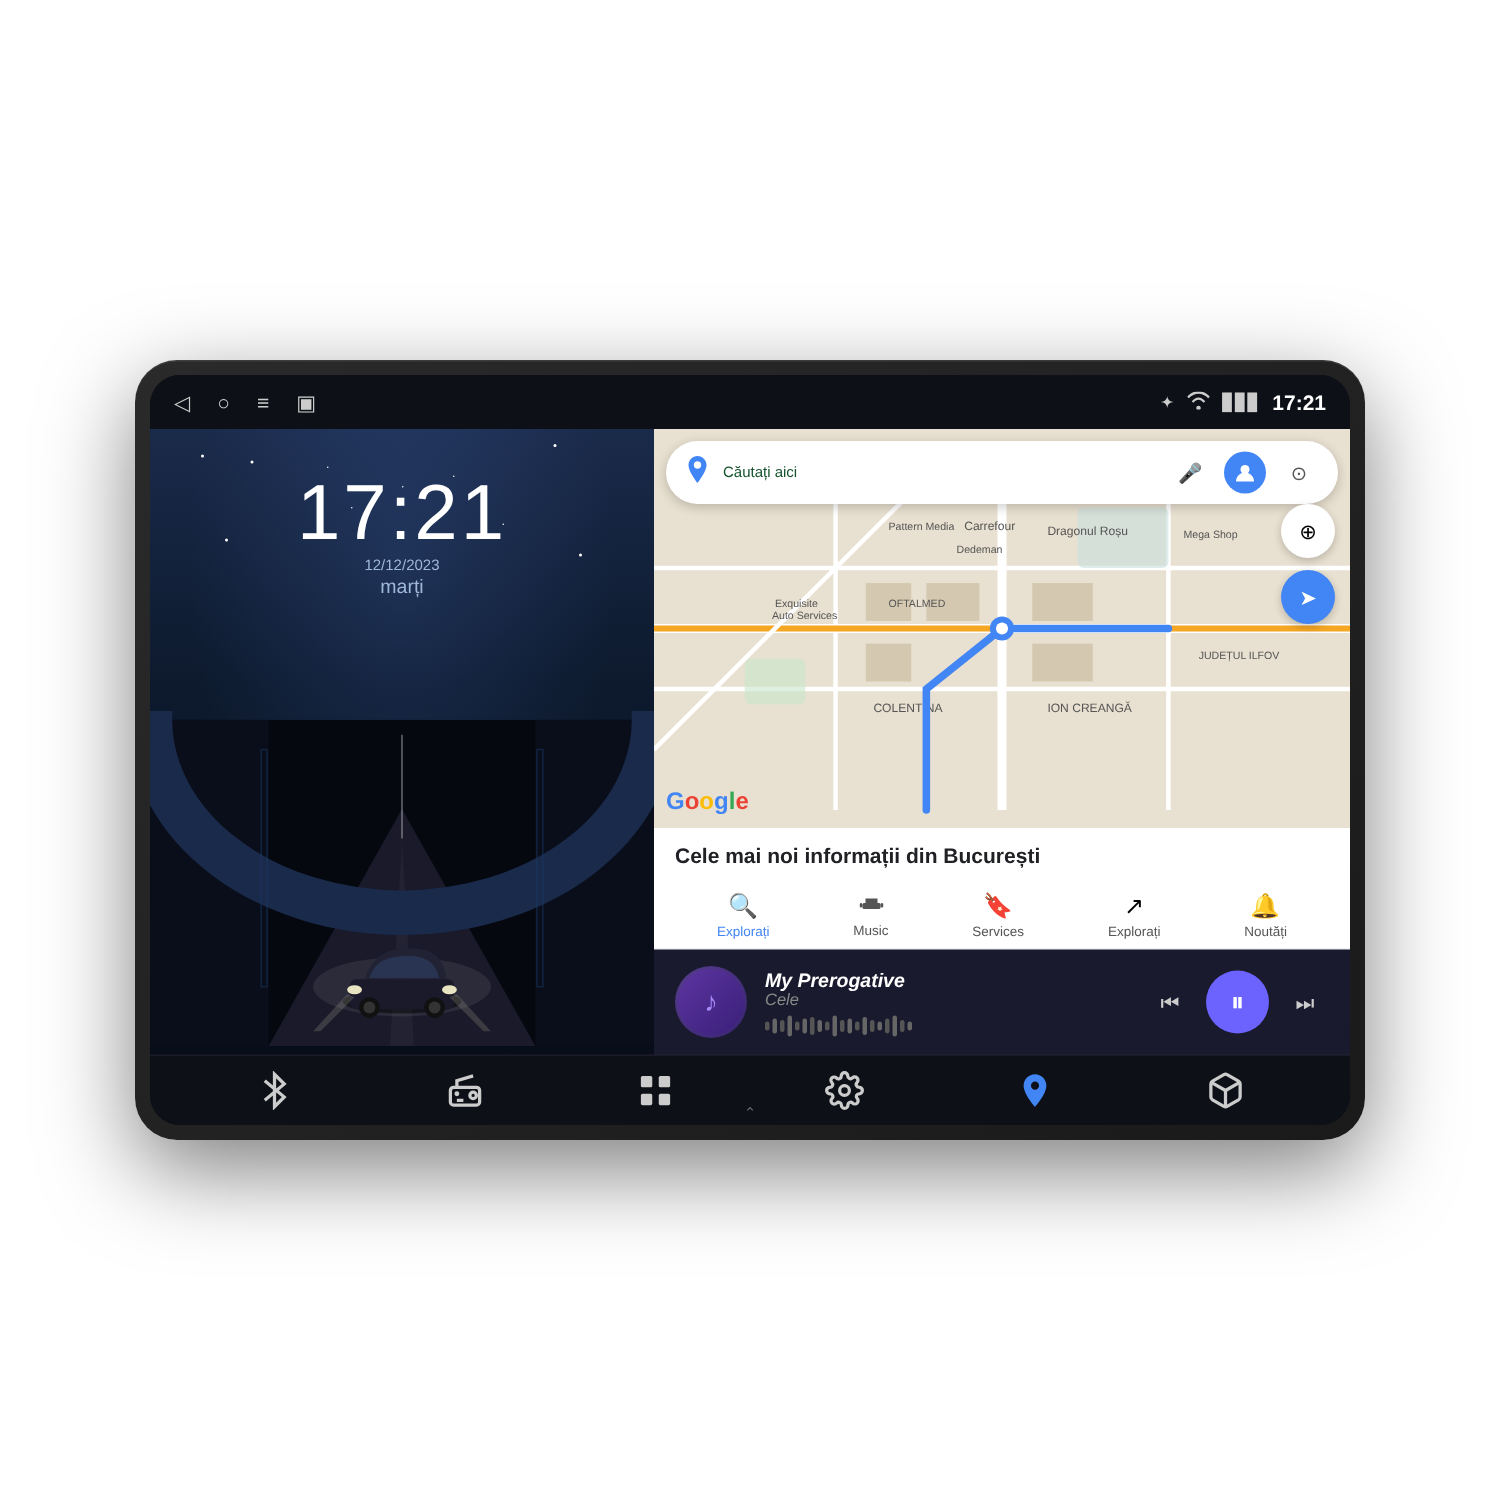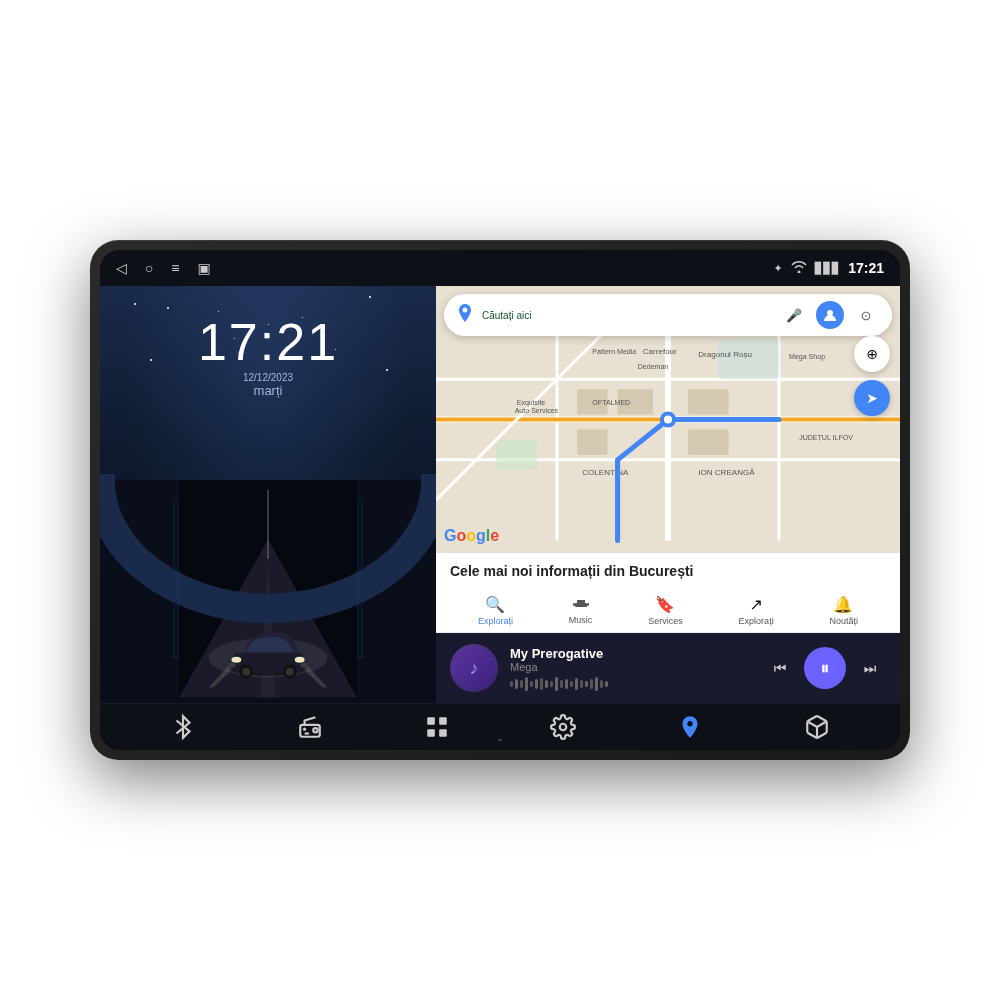--- a/index.html
+++ b/index.html
@@ -329,20 +329,21 @@
       justify-content: center;
     }
 
     .music-note {
       color: #a78bfa;
       font-size: 18px;
     }
 
     .music-info {
       flex: 1;
+      font-style: italic;
     }
 
     .music-title {
       color: #fff;
       font-size: 13px;
       font-weight: 600;
     }
 
     .music-subtitle {
       color: #888;
@@ -641,21 +642,21 @@
 
         <div class="music-player">
           <div class="music-album-art">
             <div class="music-album-inner">
               <span class="music-note">♪</span>
             </div>
           </div>
 
           <div class="music-info">
             <div class="music-title">My Prerogative</div>
-            <div class="music-subtitle">Mega</div>
+            <div class="music-subtitle">Cele</div>
             <div class="music-waveform">
               <div class="waveform-bar" style="height:6px"></div>
               <div class="waveform-bar" style="height:10px;background:#666"></div>
               <div class="waveform-bar" style="height:8px"></div>
               <div class="waveform-bar" style="height:14px;background:#666"></div>
               <div class="waveform-bar" style="height:6px"></div>
               <div class="waveform-bar" style="height:10px;background:#666"></div>
               <div class="waveform-bar" style="height:12px"></div>
               <div class="waveform-bar" style="height:8px;background:#666"></div>
               <div class="waveform-bar" style="height:6px"></div>

